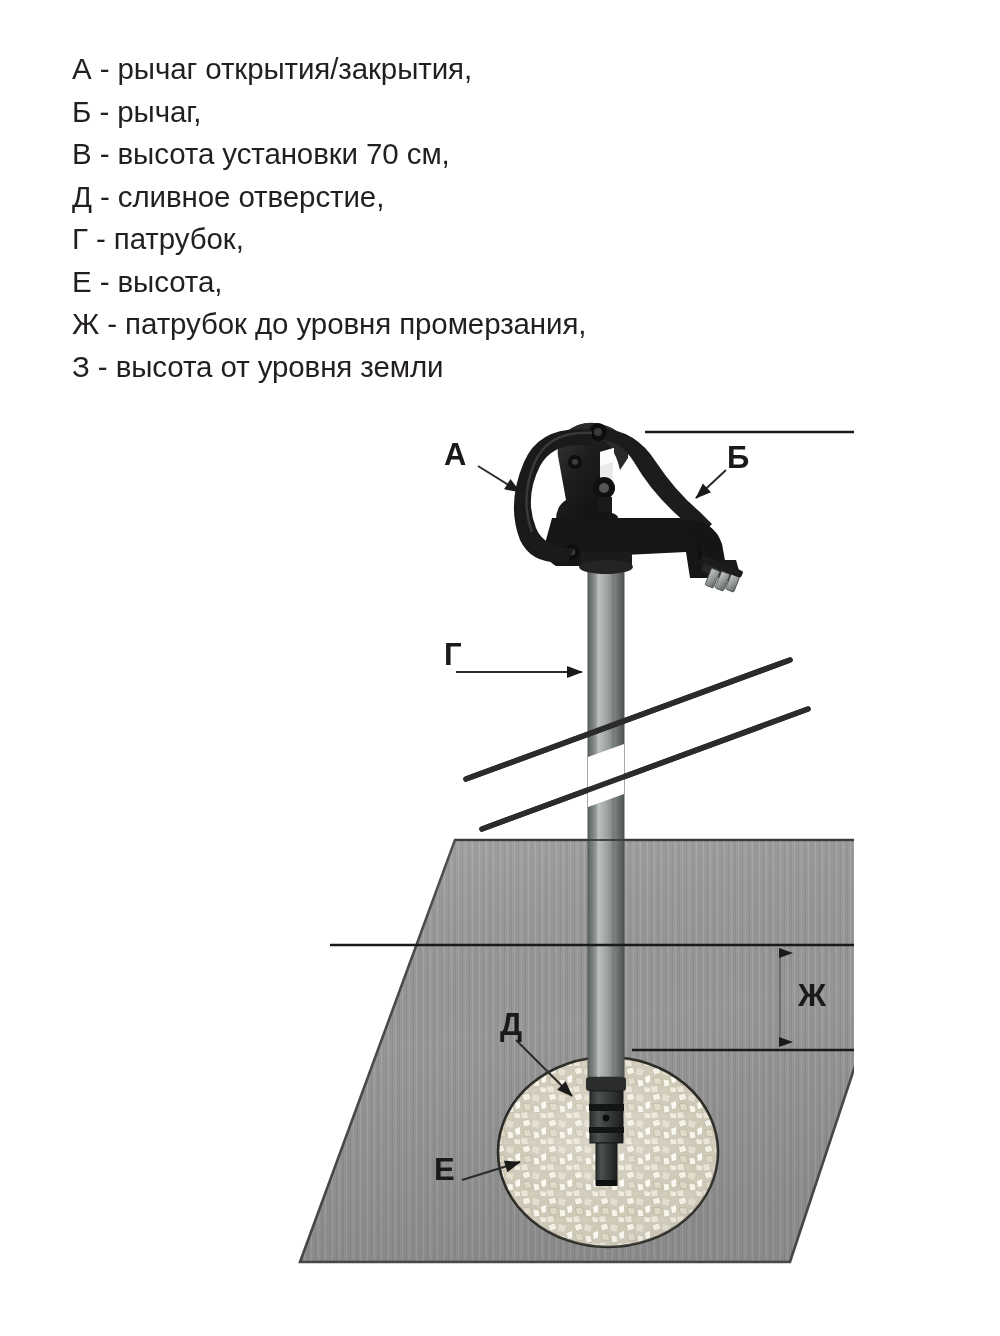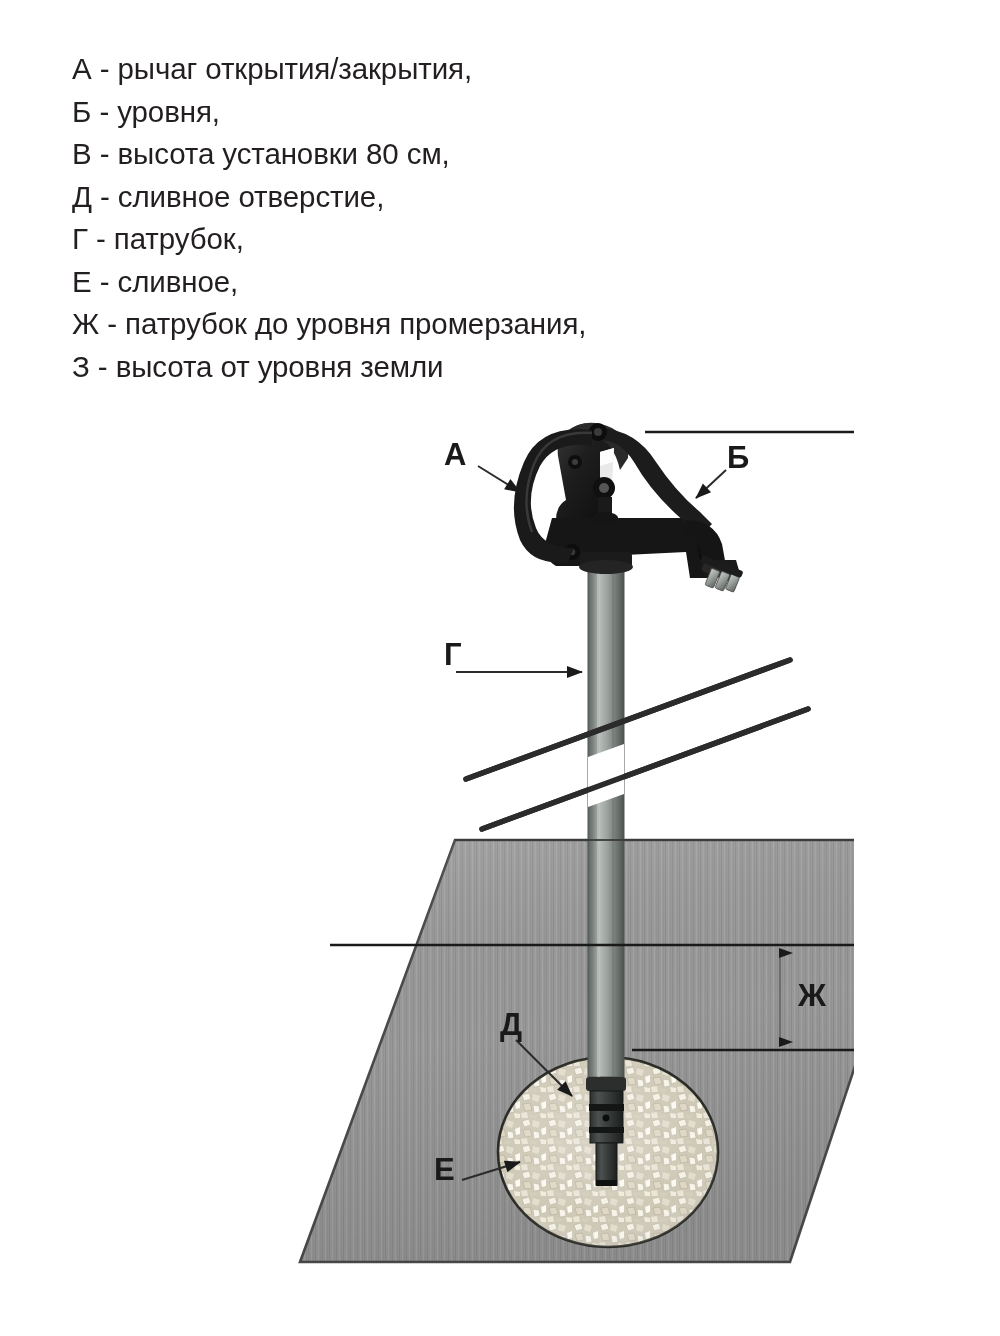--- a/index.html
+++ b/index.html
@@ -60,41 +60,41 @@
 
   <div id="legend">
     <div class="legend-line">
       <span class="legend-key">А</span>
       <span>-</span>
       <span>рычаг открытия/закрытия,</span>
     </div>
     <div class="legend-line">
       <span class="legend-key">Б</span>
       <span>-</span>
-      <span>уровня,</span>
+      <span>рычаг,</span>
     </div>
     <div class="legend-line">
       <span class="legend-key">В</span>
       <span>-</span>
-      <span>высота установки 80 см,</span>
+      <span>высота установки 70 см,</span>
     </div>
     <div class="legend-line">
       <span class="legend-key">Д</span>
       <span>-</span>
       <span>сливное отверстие,</span>
     </div>
     <div class="legend-line">
       <span class="legend-key">Г</span>
       <span>-</span>
       <span>патрубок,</span>
     </div>
     <div class="legend-line">
       <span class="legend-key">Е</span>
       <span>-</span>
-      <span>сливное,</span>
+      <span>высота,</span>
     </div>
     <div class="legend-line">
       <span class="legend-key">Ж</span>
       <span>-</span>
       <span>патрубок до уровня промерзания,</span>
     </div>
     <div class="legend-line">
       <span class="legend-key">З</span>
       <span>-</span>
       <span>высота от уровня земли</span>

